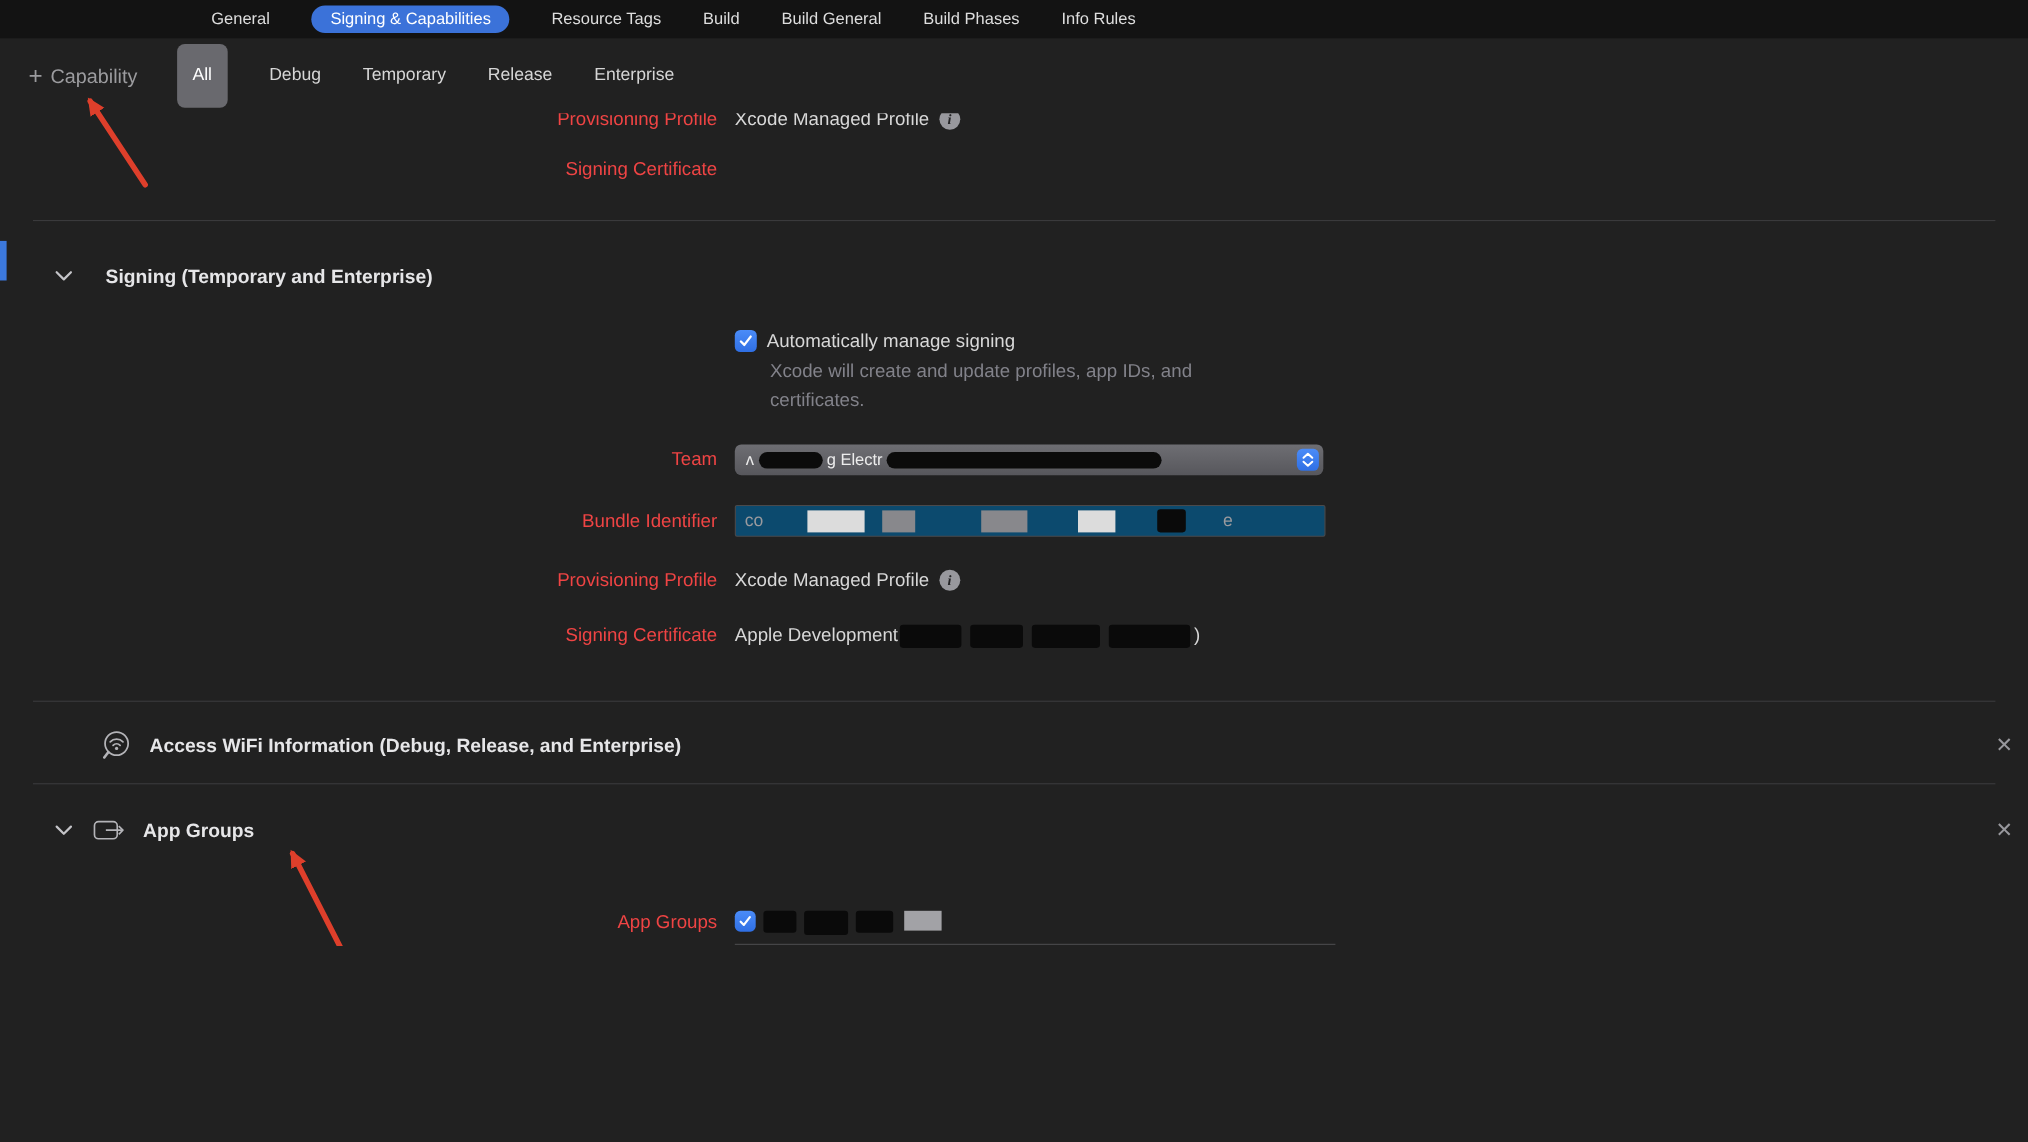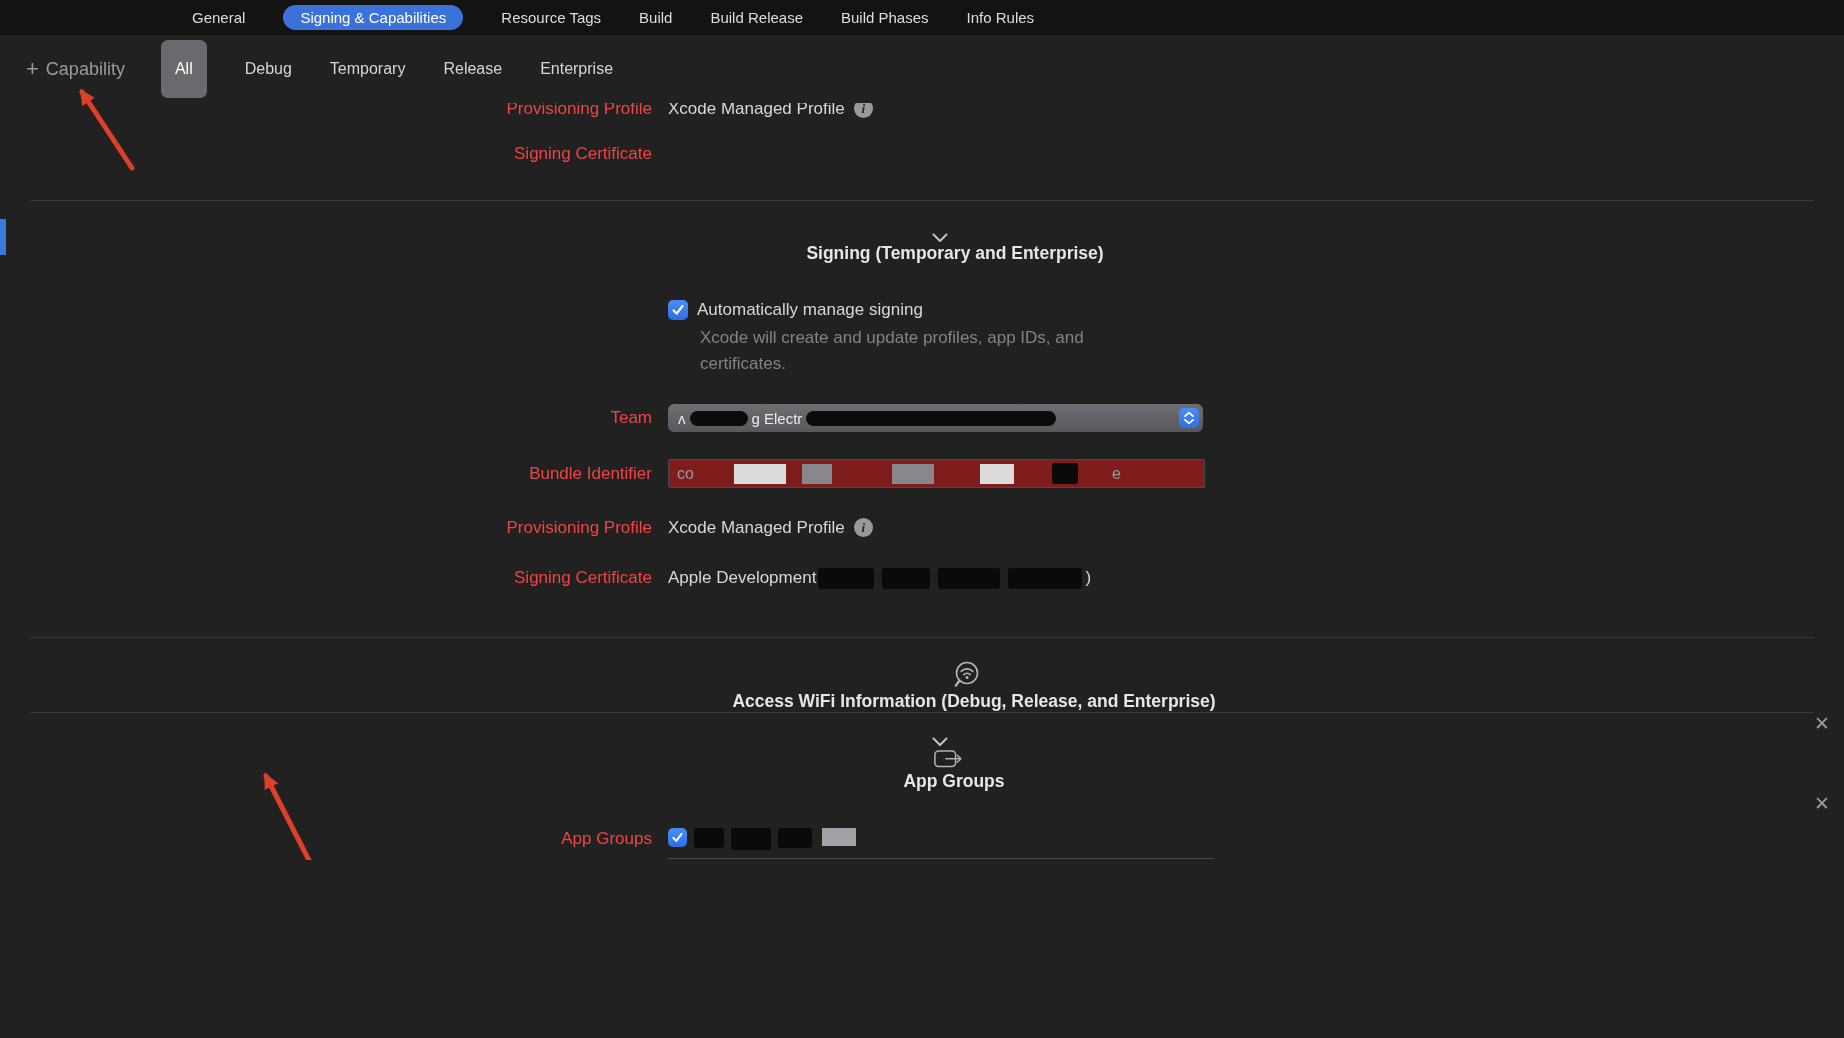--- a/index.html
+++ b/index.html
@@ -21,21 +21,21 @@
   .seg{white-space:nowrap;}
   .seg.selected{background:#69696e;color:#fff;padding:20px 14px;border-radius:7px;}
 
   
   .content{position:absolute;top:103px;left:0;right:0;height:935px;overflow:hidden;}
   .frow{position:absolute;left:0;right:0;display:flex;align-items:center;height:34px;font-size:17px;}
   .flabel{width:652px;text-align:right;flex:none;color:#ef4444;}
   .fvalue{margin-left:16px;display:flex;gap:9px;color:#d8d8d8;}
   .divider{position:absolute;left:30px;right:30px;height:1px;background:#3a3a3c;}
 
-  .sechead{position:absolute;left:0;right:0;display:flex;align-items:center;height:36px;padding-left:50px;box-sizing:border-box;flex-direction:column;}
+  .sechead{position:absolute;left:0;right:0;display:flex;align-items:center;height:36px;padding-left:50px;box-sizing:border-box;}
   .sechead.noarrow{padding-left:90px;}
   .sectitle{font-size:17.5px;font-weight:700;color:#e6e6e8;margin-left:14px;}
   .chev{display:flex;align-items:center;margin-right:14px;}
   .secicon{display:flex;align-items:center;margin-left:4px;}
   .close-x{margin-left:auto;margin-right:14px;color:#98989d;font-size:19px;cursor:default;}
 
   .note{position:absolute;left:700px;width:470px;font-size:17px;line-height:26px;color:#82828a;}
 
   .checkbox{width:20px;height:20px;border-radius:5px;background:linear-gradient(#4b8cf8,#2f6fe4);
             display:inline-flex;align-items:center;justify-content:center;flex:none;}
@@ -43,21 +43,21 @@
           font-size:13px;font-weight:700;display:inline-flex;align-items:center;justify-content:center;
           font-family:"Liberation Serif","DejaVu Serif",serif;font-style:italic;}
 
   .dropdown{width:535px;height:28px;border-radius:6px;background:linear-gradient(#6e6e73,#57575c);
             display:flex;align-items:center;padding:0 4px 0 10px;box-sizing:border-box;position:relative;}
   .stepper{margin-left:auto;width:20px;height:20px;border-radius:5px;background:linear-gradient(#4b8cf8,#2f6fe4);
            display:flex;align-items:center;justify-content:center;}
   .frag{color:#ececec;font-size:15px;white-space:nowrap;}
   .blob{display:inline-block;height:15px;border-radius:8px;background:#0b0b0b;flex:none;}
 
-  .textfield{width:537px;height:29px;border:1px solid #4a4a4c;background:#7f1d1d;border-radius:2px;
+  .textfield{width:537px;height:29px;border:1px solid #4a4a4c;background:#0c4a6e;border-radius:2px;
              display:flex;align-items:center;padding:0 8px;box-sizing:border-box;gap:16px;}
   .rd{display:inline-block;flex:none;}
   .rd.w{background:#dcdcdc;height:20px;}
   .rd.g{background:#88888c;height:20px;}
   .rd.d{background:#0a0a0a;height:21px;border-radius:3px;}
   .rd.lg{background:#a2a2a6;height:18px;}
   .gap{display:inline-block;flex:none;height:1px;}
   .fieldtxt{color:#9a9a9e;font-size:16px;}
 
   .ag-line{position:absolute;left:668px;width:546px;height:1px;background:#4a4a4c;}
@@ -70,21 +70,21 @@
 </head>
 <body>
 
 <div class="page">
 
   <div class="tabbar">
     <div class="tab">General</div>
     <div class="tab selected">Signing &amp; Capabilities</div>
     <div class="tab">Resource Tags</div>
     <div class="tab">Build</div>
-    <div class="tab">Build Release</div>
+    <div class="tab">Build General</div>
     <div class="tab">Build Phases</div>
     <div class="tab">Info Rules</div>
   </div>
 
   <div class="toolbar">
     <div class="cap-btn">
       <span class="plus">+</span>
       <span>Capability</span>
     </div>
     <div class="segs">

